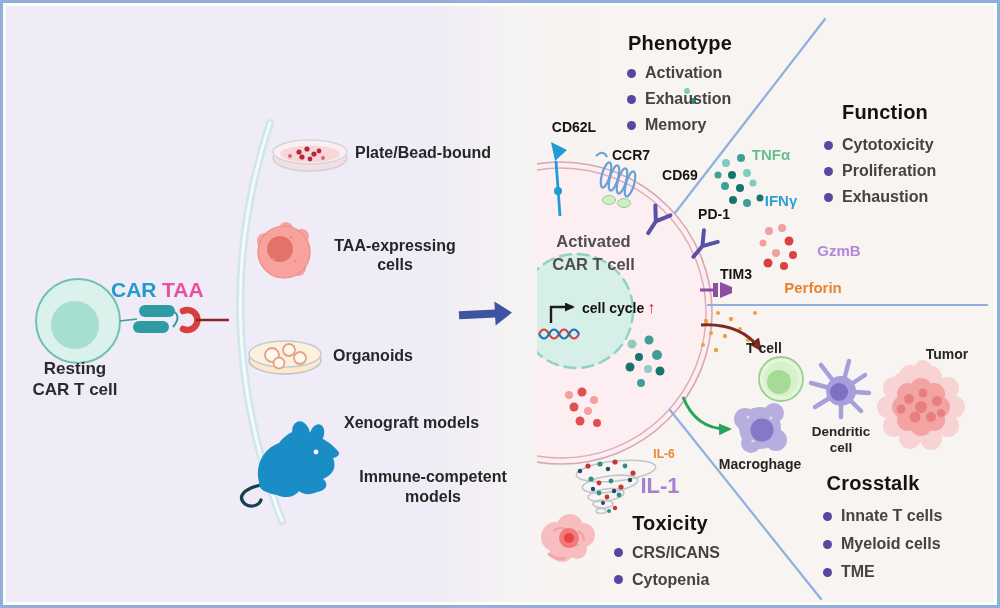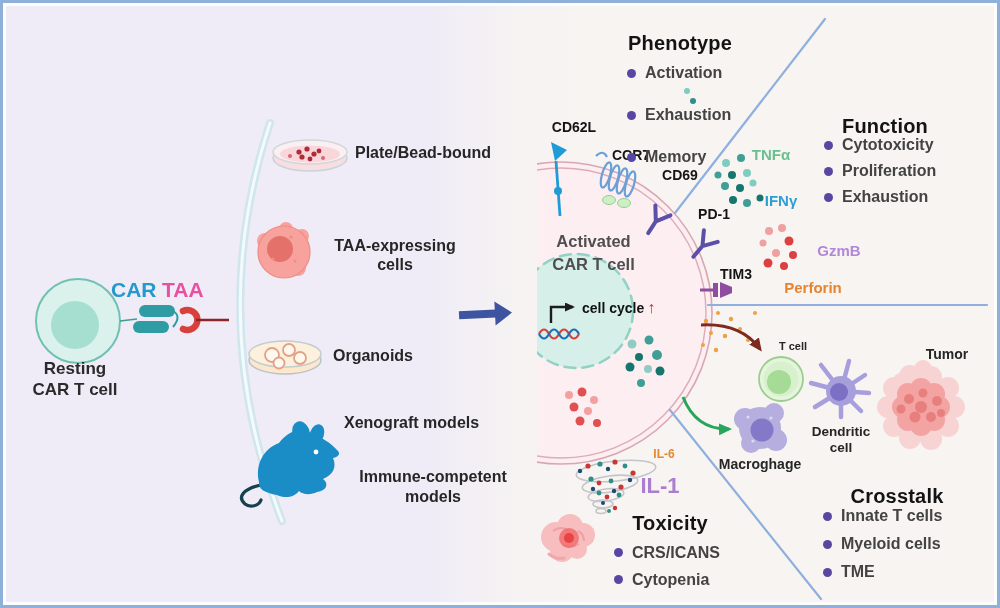--- a/index.html
+++ b/index.html
@@ -388,52 +388,52 @@
   <div class="lbl ctr" style="left:698px;top:263px;width:70px;font-size:14px;color:#141414;">TIM3</div>
 
   <div class="lbl ctr" style="left:728px;top:143px;width:80px;font-size:15px;color:#69bf90;">TNFα</div>
   <div class="lbl ctr" style="left:738px;top:189px;width:80px;font-size:15px;color:#2b9fd6;">IFNγ</div>
   <div class="lbl ctr" style="left:796px;top:239px;width:80px;font-size:15px;color:#b286d8;">GzmB</div>
   <div class="lbl ctr" style="left:770px;top:276px;width:80px;font-size:15px;color:#e8832e;">Perforin</div>
   <div class="lbl ctr" style="left:621px;top:444px;width:80px;font-size:12px;color:#e8872e;">IL-6</div>
   <div class="lbl ctr" style="left:617px;top:470px;width:80px;font-size:22px;color:#aa7fd0;">IL-1</div>
 
   <div class="lbl title ctr" style="left:597px;top:29px;width:160px;">Phenotype</div>
-  <div class="blist" style="left:624px;top:57px;gap:16px;">
+  <div class="blist" style="left:624px;top:57px;">
     <div class="brow">
         <span class="bdot"></span>
         <span class="btxt">Activation</span>
       </div>
     <div class="brow">
         <span class="bdot"></span>
         <span class="btxt">Exhaustion</span>
       </div>
     <div class="brow">
         <span class="bdot"></span>
         <span class="btxt">Memory</span>
       </div>
   </div>
 
-  <div class="lbl title ctr" style="left:802px;top:112px;width:160px;">Function</div>
+  <div class="lbl title ctr" style="left:802px;top:98px;width:160px;">Function</div>
   <div class="blist" style="left:821px;top:129px;">
     <div class="brow">
         <span class="bdot"></span>
         <span class="btxt">Cytotoxicity</span>
       </div>
     <div class="brow">
         <span class="bdot"></span>
         <span class="btxt">Proliferation</span>
       </div>
     <div class="brow">
         <span class="bdot"></span>
         <span class="btxt">Exhaustion</span>
       </div>
   </div>
 
-  <div class="lbl title ctr" style="left:814px;top:469px;width:160px;margin-top:13px;">Crosstalk</div>
+  <div class="lbl title ctr" style="left:790px;top:469px;width:160px;">Crosstalk</div>
   <div class="blist" style="left:820px;top:499px;">
     <div class="brow" style="height:28px;">
         <span class="bdot"></span>
         <span class="btxt">Innate T cells</span>
       </div>
     <div class="brow" style="height:28px;">
         <span class="bdot"></span>
         <span class="btxt">Myeloid cells</span>
       </div>
     <div class="brow" style="height:28px;">
@@ -447,21 +447,21 @@
     <div class="brow" style="height:27px;">
         <span class="bdot"></span>
         <span class="btxt">CRS/ICANS</span>
       </div>
     <div class="brow" style="height:27px;">
         <span class="bdot"></span>
         <span class="btxt">Cytopenia</span>
       </div>
   </div>
 
-  <div class="lbl ctr" style="left:755px;top:337px;width:70px;font-size:11px;">T cell</div>
+  <div class="lbl ctr" style="left:726px;top:337px;width:70px;font-size:14px;">T cell</div>
   <div class="lbl ctr" style="left:909px;top:343px;width:70px;font-size:14px;">Tumor</div>
   <div class="lbl ctr" style="left:800px;top:421px;width:76px;font-size:13.5px;line-height:16px;">
     <div>Dendritic</div>
     <div>cell</div>
   </div>
   <div class="lbl ctr" style="left:707px;top:453px;width:100px;font-size:14px;">Macroghage</div>
 
 </div>
 
 </body></html>

